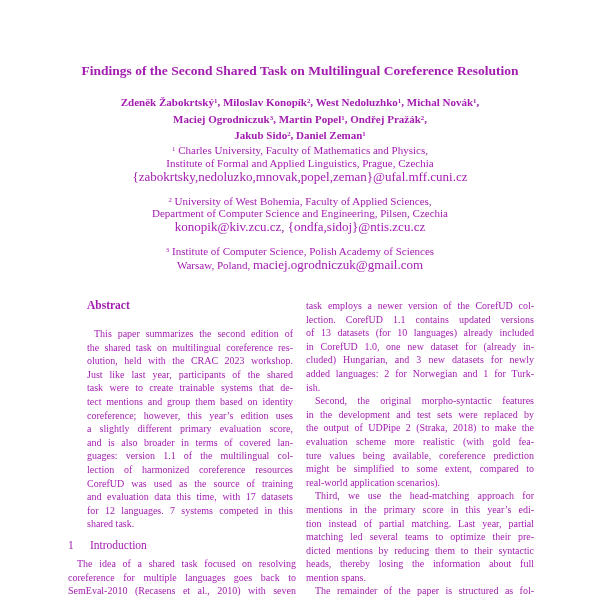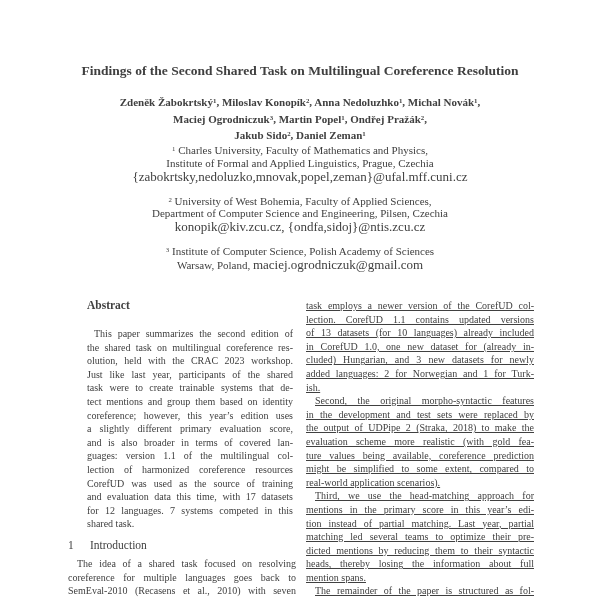--- a/index.html
+++ b/index.html
@@ -1,18 +1,18 @@
 <!DOCTYPE html>
 <html><head>
 <meta charset="utf-8">
 <style>
   html,body { margin:0; padding:0; background:#ffffff; }
   .page {
     position:relative; width:600px; height:600px; margin:0 auto;
-    background:#ffffff; color:#404040;
+    background:#ffffff; color:#a21caf;
     font-family:"Liberation Serif", "DejaVu Serif", serif;
     overflow:hidden;
   }
   .title {
     position:absolute; top:62px; left:30px; right:30px;
     text-align:center; font-weight:bold; font-size:13.5px; line-height:17px;
     white-space:nowrap;
   }
   .authors {
     position:absolute; top:93px; left:30px; right:30px;
@@ -35,21 +35,21 @@
   .abs-head-wrap { margin-left:19px; width:206px; }
   .abs-heading {
     text-align:left; font-weight:bold; font-size:11.5px;
     margin:2px 0 8px 0;
   }
   .abstract-body {
     margin-left:19px; width:206px;
     font-size:9.4px; line-height:12.4px;
   }
   .body-text { font-size:10px; line-height:13.6px; }
-  .col-right .body-text { padding-top:2px;text-decoration:underline; }
+  .col-right .body-text { padding-top:2px; }
   .line {
     text-align:justify; text-align-last:justify;
     white-space:nowrap; overflow:hidden;
   }
   .line.last { text-align-last:left; }
   .para.indent .line:first-child { text-indent:9px; }
   .abstract-body .para.indent .line:first-child { text-indent:7px;margin-top:16px; }
   .sec-heading {
     font-weight:normal; font-size:11.5px;
     margin:8px 0 6px 0; white-space:nowrap;
@@ -57,21 +57,21 @@
   .sec-num { display:inline-block; min-width:22px; }
 </style>
 </head>
 <body>
 
 <div class="page">
 
   <div class="title">Findings of the Second Shared Task on Multilingual Coreference Resolution</div>
 
   <div class="authors">
-      <div class="rline"><span>Zdeněk Žabokrtský</span><span class="sup">1</span><span>, Miloslav Konopík</span><span class="sup">2</span><span>, Anna Nedoluzhko</span><span class="sup">1</span><span>, Michal Novák</span><span class="sup">1</span><span>,</span></div>
+      <div class="rline"><span>Zdeněk Žabokrtský</span><span class="sup">1</span><span>, Miloslav Konopík</span><span class="sup">2</span><span>, West Nedoluzhko</span><span class="sup">1</span><span>, Michal Novák</span><span class="sup">1</span><span>,</span></div>
       <div class="rline"><span>Maciej Ogrodniczuk</span><span class="sup">3</span><span>, Martin Popel</span><span class="sup">1</span><span>, Ondřej Pražák</span><span class="sup">2</span><span>,</span></div>
       <div class="rline"><span>Jakub Sido</span><span class="sup">2</span><span>, Daniel Zeman</span><span class="sup">1</span></div>
     </div>
 
   <div class="affils">
     <div class="affil">
         <div class="rline"><span class="sup">1</span><span> Charles University, Faculty of Mathematics and Physics,</span></div>
         <div class="rline"><span>Institute of Formal and Applied Linguistics, Prague, Czechia</span></div>
         <div class="rline"><span class="mono">{zabokrtsky,nedoluzko,mnovak,popel,zeman}@ufal.mff.cuni.cz</span></div>
       </div>

